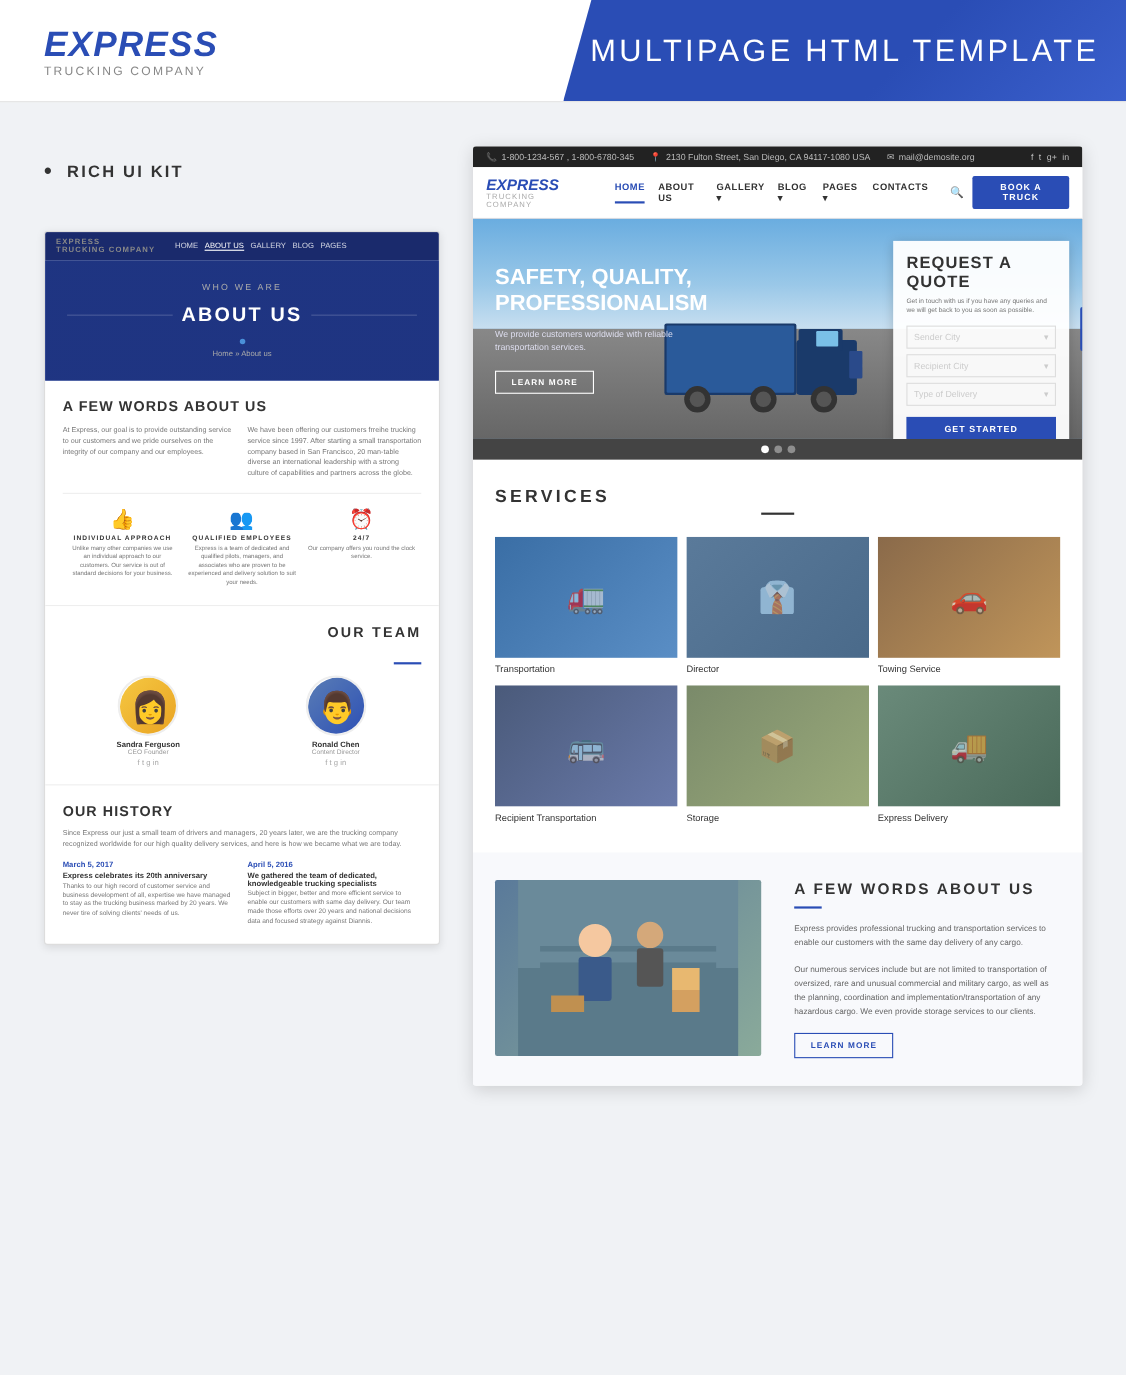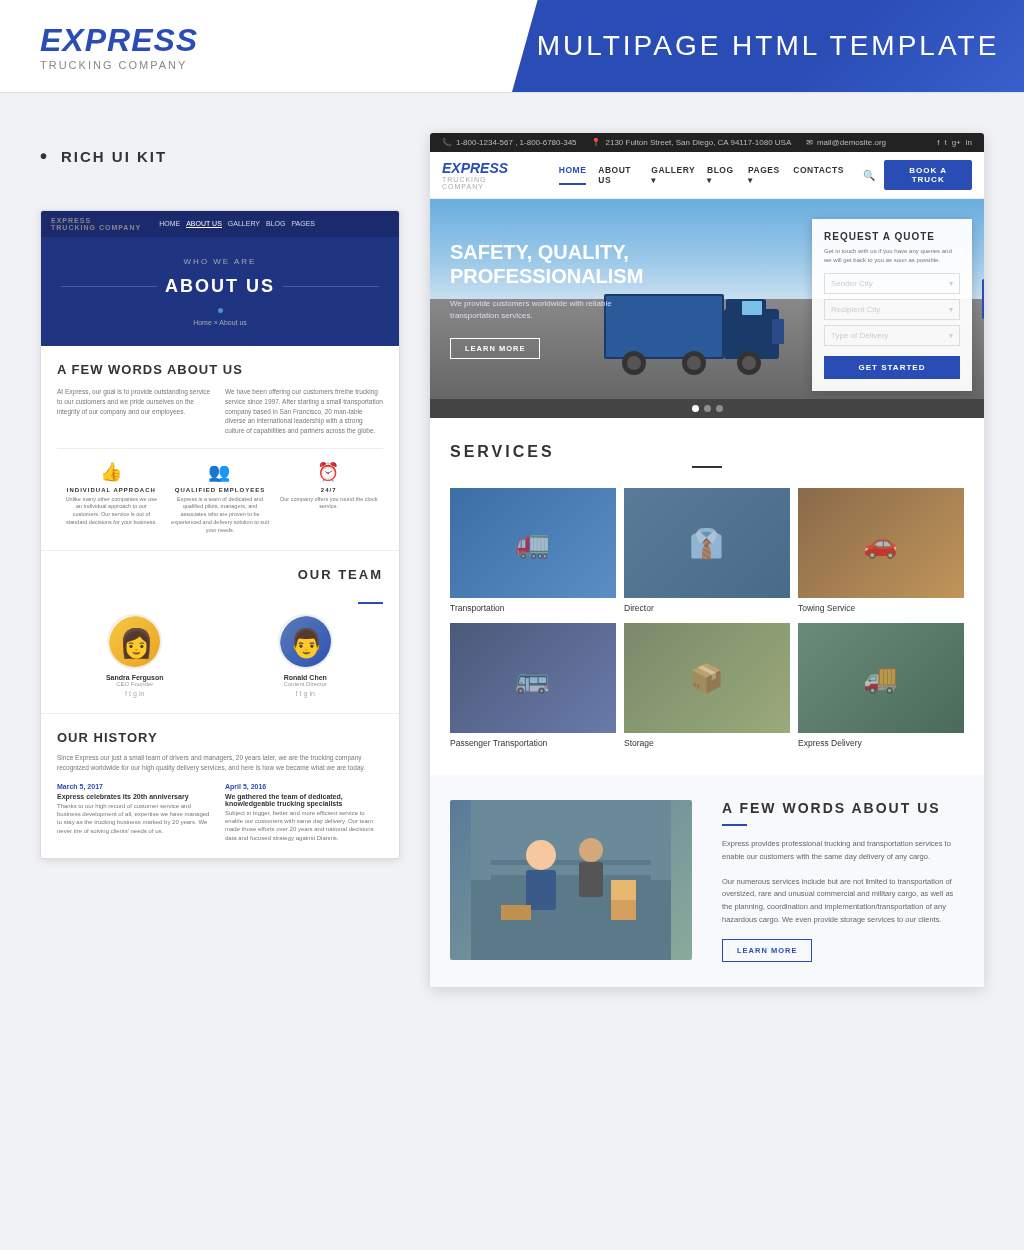--- a/index.html
+++ b/index.html
@@ -192,21 +192,21 @@
     .hero-quote-box {
       position: absolute;
       right: 12px;
       top: 20px;
       background: rgba(255,255,255,0.95);
       padding: 12px;
       width: 160px;
       z-index: 3;
       box-shadow: 0 2px 10px rgba(0,0,0,0.2);
     }
-    .hero-quote-box h3 { font-size: 10px; font-weight: 700; letter-spacing: 1px; color: #333; text-transform: uppercase; margin-bottom: 5px; }
+    .hero-quote-box h3 { font-size: 15px; font-weight: 700; letter-spacing: 1px; color: #333; text-transform: uppercase; margin-bottom: 5px; }
     .hero-quote-box p { font-size: 6px; color: #777; line-height: 1.5; margin-bottom: 8px; }
     .quote-input { width: 100%; border: 1px solid #ddd; padding: 5px 6px; font-size: 7px; color: #aaa; margin-bottom: 5px; display: flex; justify-content: space-between; align-items: center; }
     .quote-input span { font-size: 8px; color: #ccc; }
     .get-started-btn { background: #2a4db5; color: #fff; border: none; width: 100%; padding: 7px; font-size: 8px; font-weight: 700; letter-spacing: 1px; text-transform: uppercase; cursor: pointer; margin-top: 5px; }
 
     
     .services-section { padding: 25px 20px; background: #fff; }
     .section-title { text-align: left; font-size: 16px; font-weight: 700; letter-spacing: 3px; text-transform: uppercase; color: #333; margin-bottom: 5px; }
     .section-divider { width: 30px; height: 2px; background: #333; margin: 0 auto 20px; }
 
@@ -515,21 +515,21 @@
             <div class="service-item">
     <div class="service-img service-img-towing">
       <div class="img-placeholder">🚗</div>
     </div>
     <div class="service-label">Towing Service</div>
   </div>
             <div class="service-item">
     <div class="service-img service-img-passenger">
       <div class="img-placeholder">🚌</div>
     </div>
-    <div class="service-label">Passenger Transportation</div>
+    <div class="service-label">Recipient Transportation</div>
   </div>
             <div class="service-item">
     <div class="service-img service-img-storage">
       <div class="img-placeholder">📦</div>
     </div>
     <div class="service-label">Storage</div>
   </div>
             <div class="service-item">
     <div class="service-img service-img-delivery">
       <div class="img-placeholder">🚚</div>

